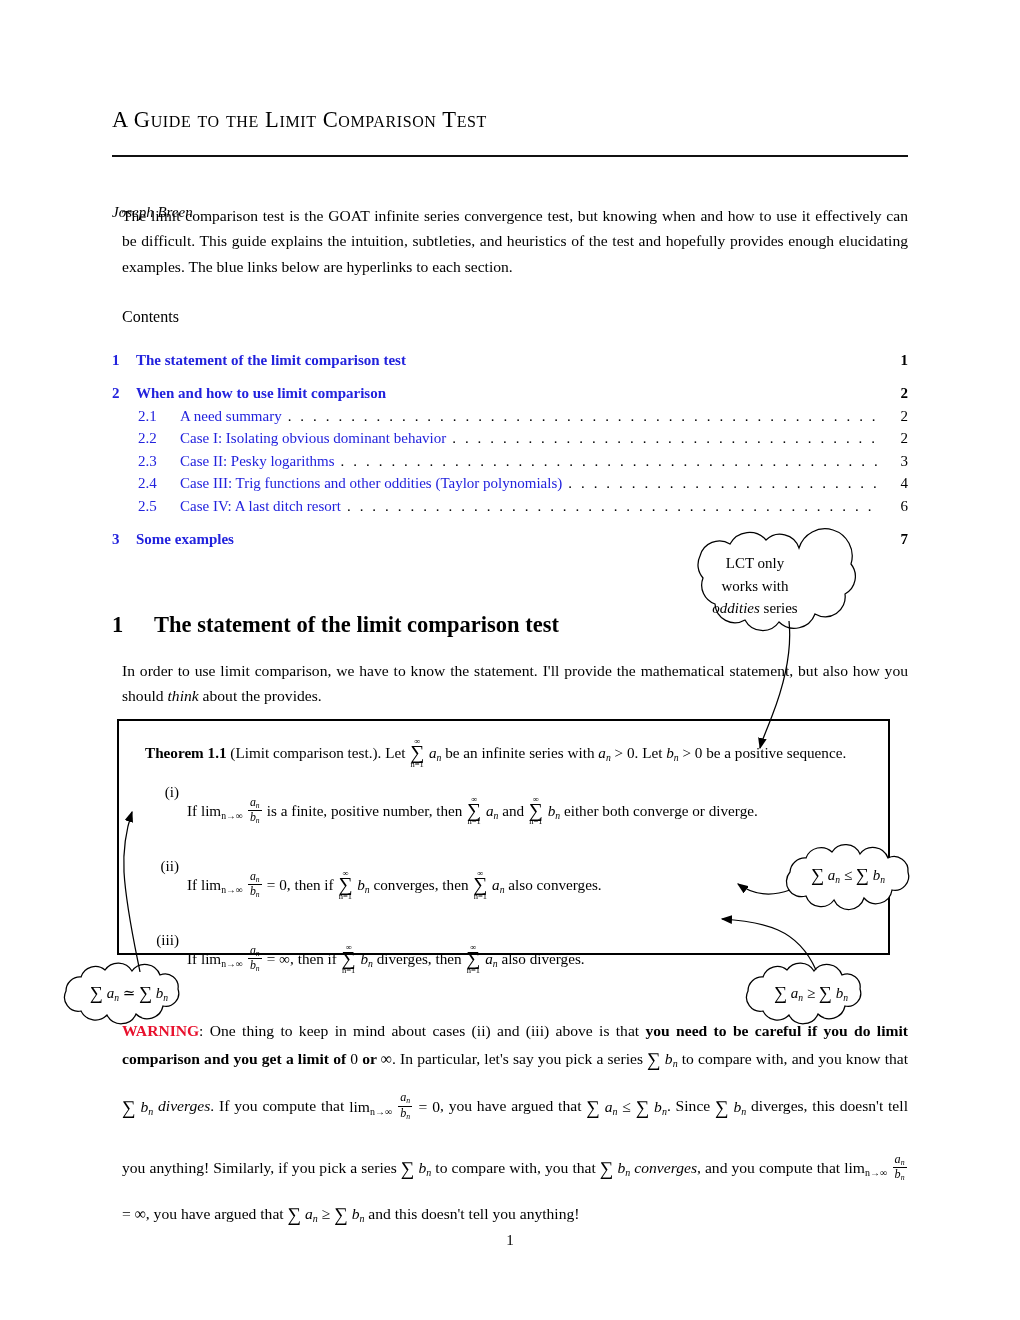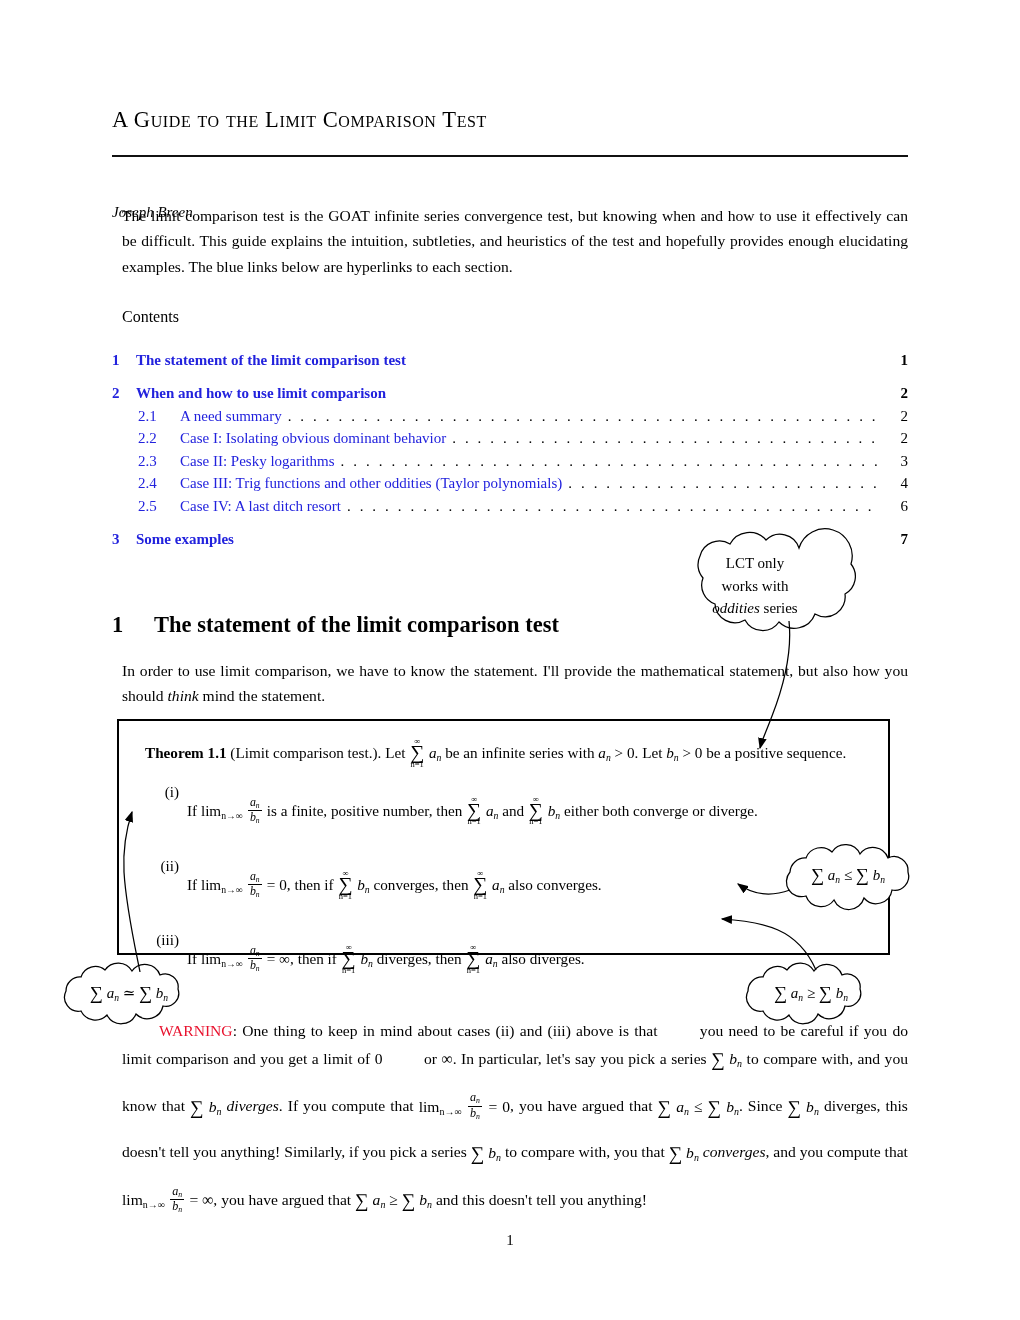--- a/index.html
+++ b/index.html
@@ -189,21 +189,21 @@
   .warning-para {
     position: absolute;
     left: 122px;
     top: 1018px;
     width: 786px;
     font-size: 15.6px;
     line-height: 1.66;
     text-align: justify;
   }
   .warn-label { color: #e8112d; font-weight: normal; }
-  .b { font-weight: normal; margin-left: 37px; }
+  .b { font-weight: bold; }
   .i { font-style: italic; }
 
   .page-number {
     position: absolute;
     left: 0;
     top: 1232px;
     width: 1020px;
     text-align: center;
     font-size: 15px;
   }
@@ -323,21 +323,21 @@
       <span class="toc-dots"></span>
       <span class="toc-page">7</span>
     </div>
   </div>
 
   <div class="section-heading">
     <span class="secnum">1</span><span>The statement of the limit comparison test</span>
   </div>
 
   <div class="body-para-1">
-    <span>In order to use limit comparison, we have to know the statement. I'll provide the mathematical statement, but also how you should </span><span class="i">think</span><span> mind the statement.</span>
+    <span>In order to use limit comparison, we have to know the statement. I'll provide the mathematical statement, but also how you should </span><span class="i">think</span><span> about the provides.</span>
   </div>
 
   <div class="theorem-box">
     <div class="thm-inner">
       <div>
         <span class="thm-title">Theorem 1.1</span>
         <span>(Limit comparison test.).</span>
         <span>Let</span>
         <span class="mth"><span class="sumlim"><span class="big">∑</span><span class="top">∞</span><span class="bot">n=1</span></span>&nbsp;a<sub class="sb">n</sub></span>
         <span>be an infinite series with</span>

